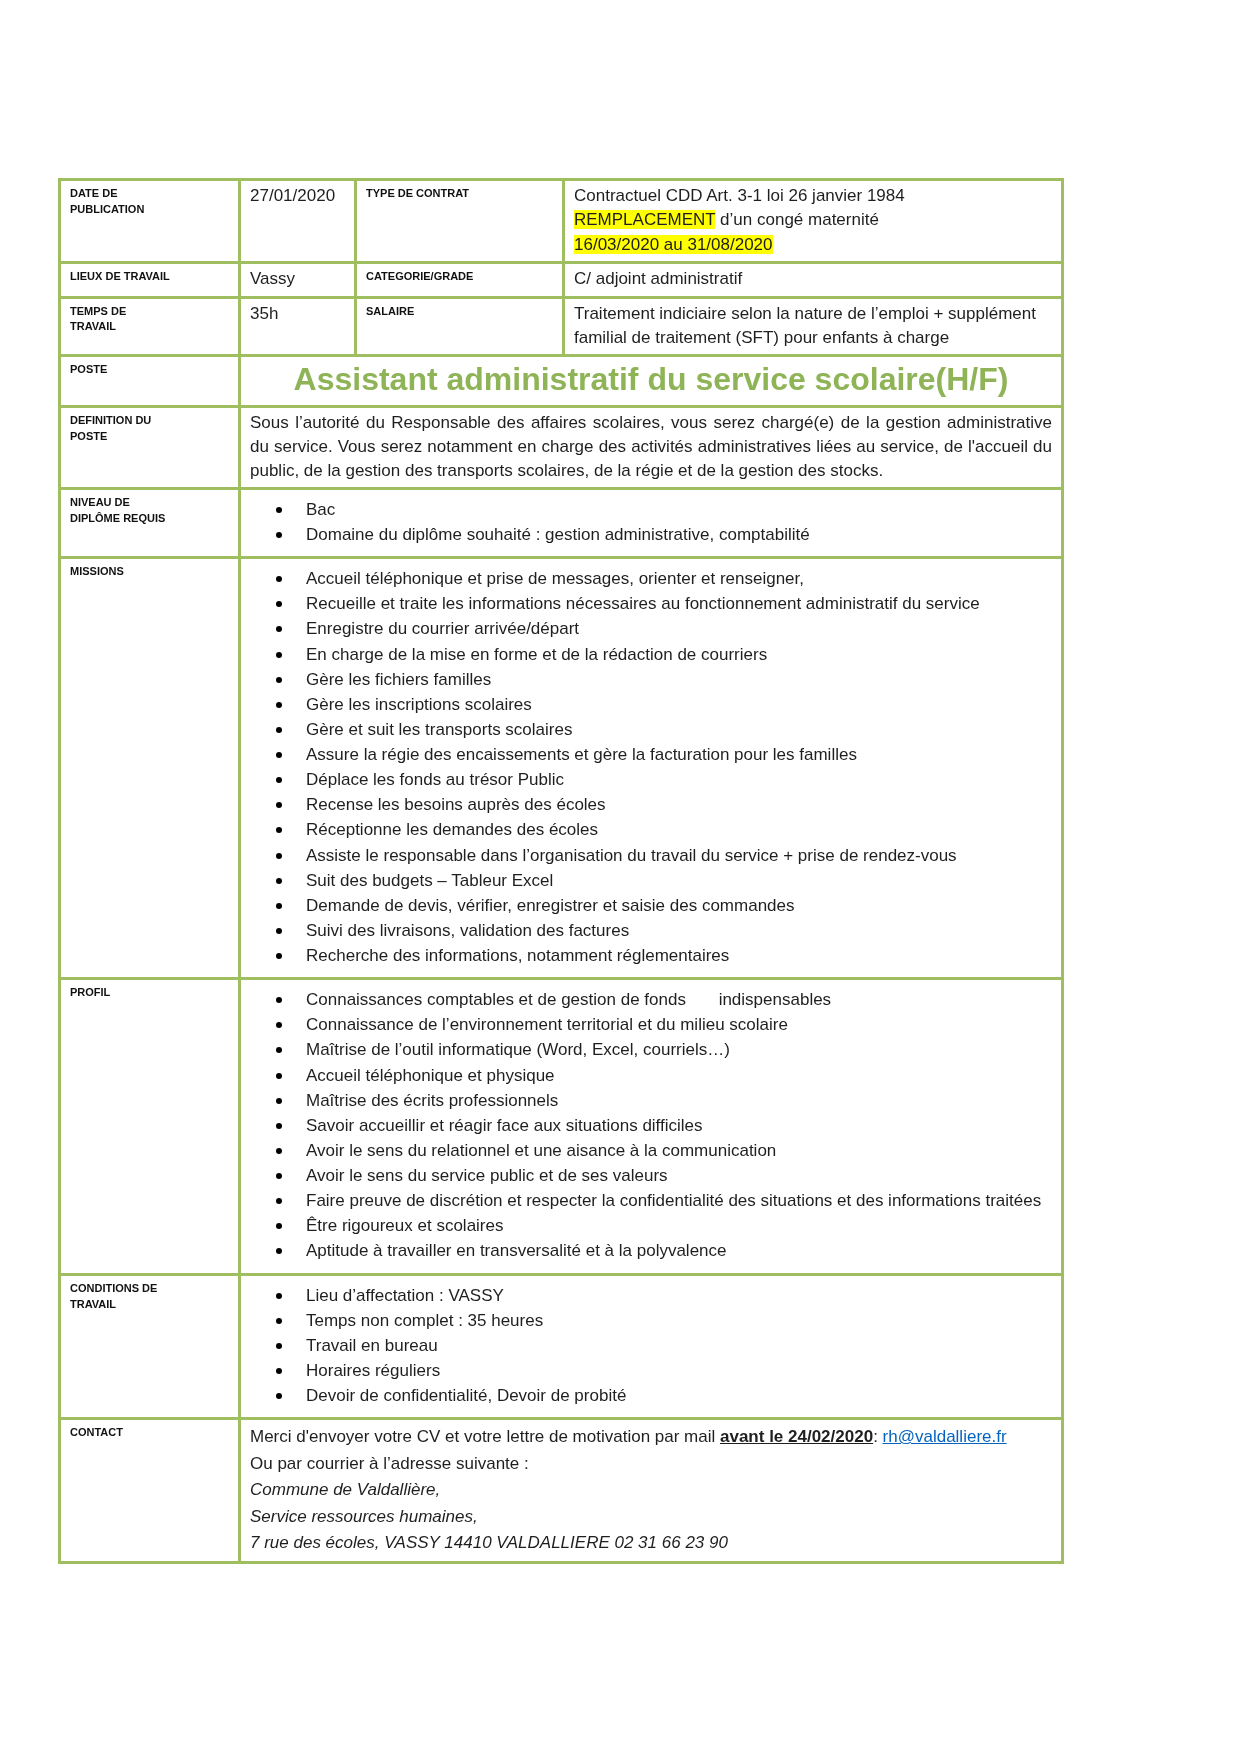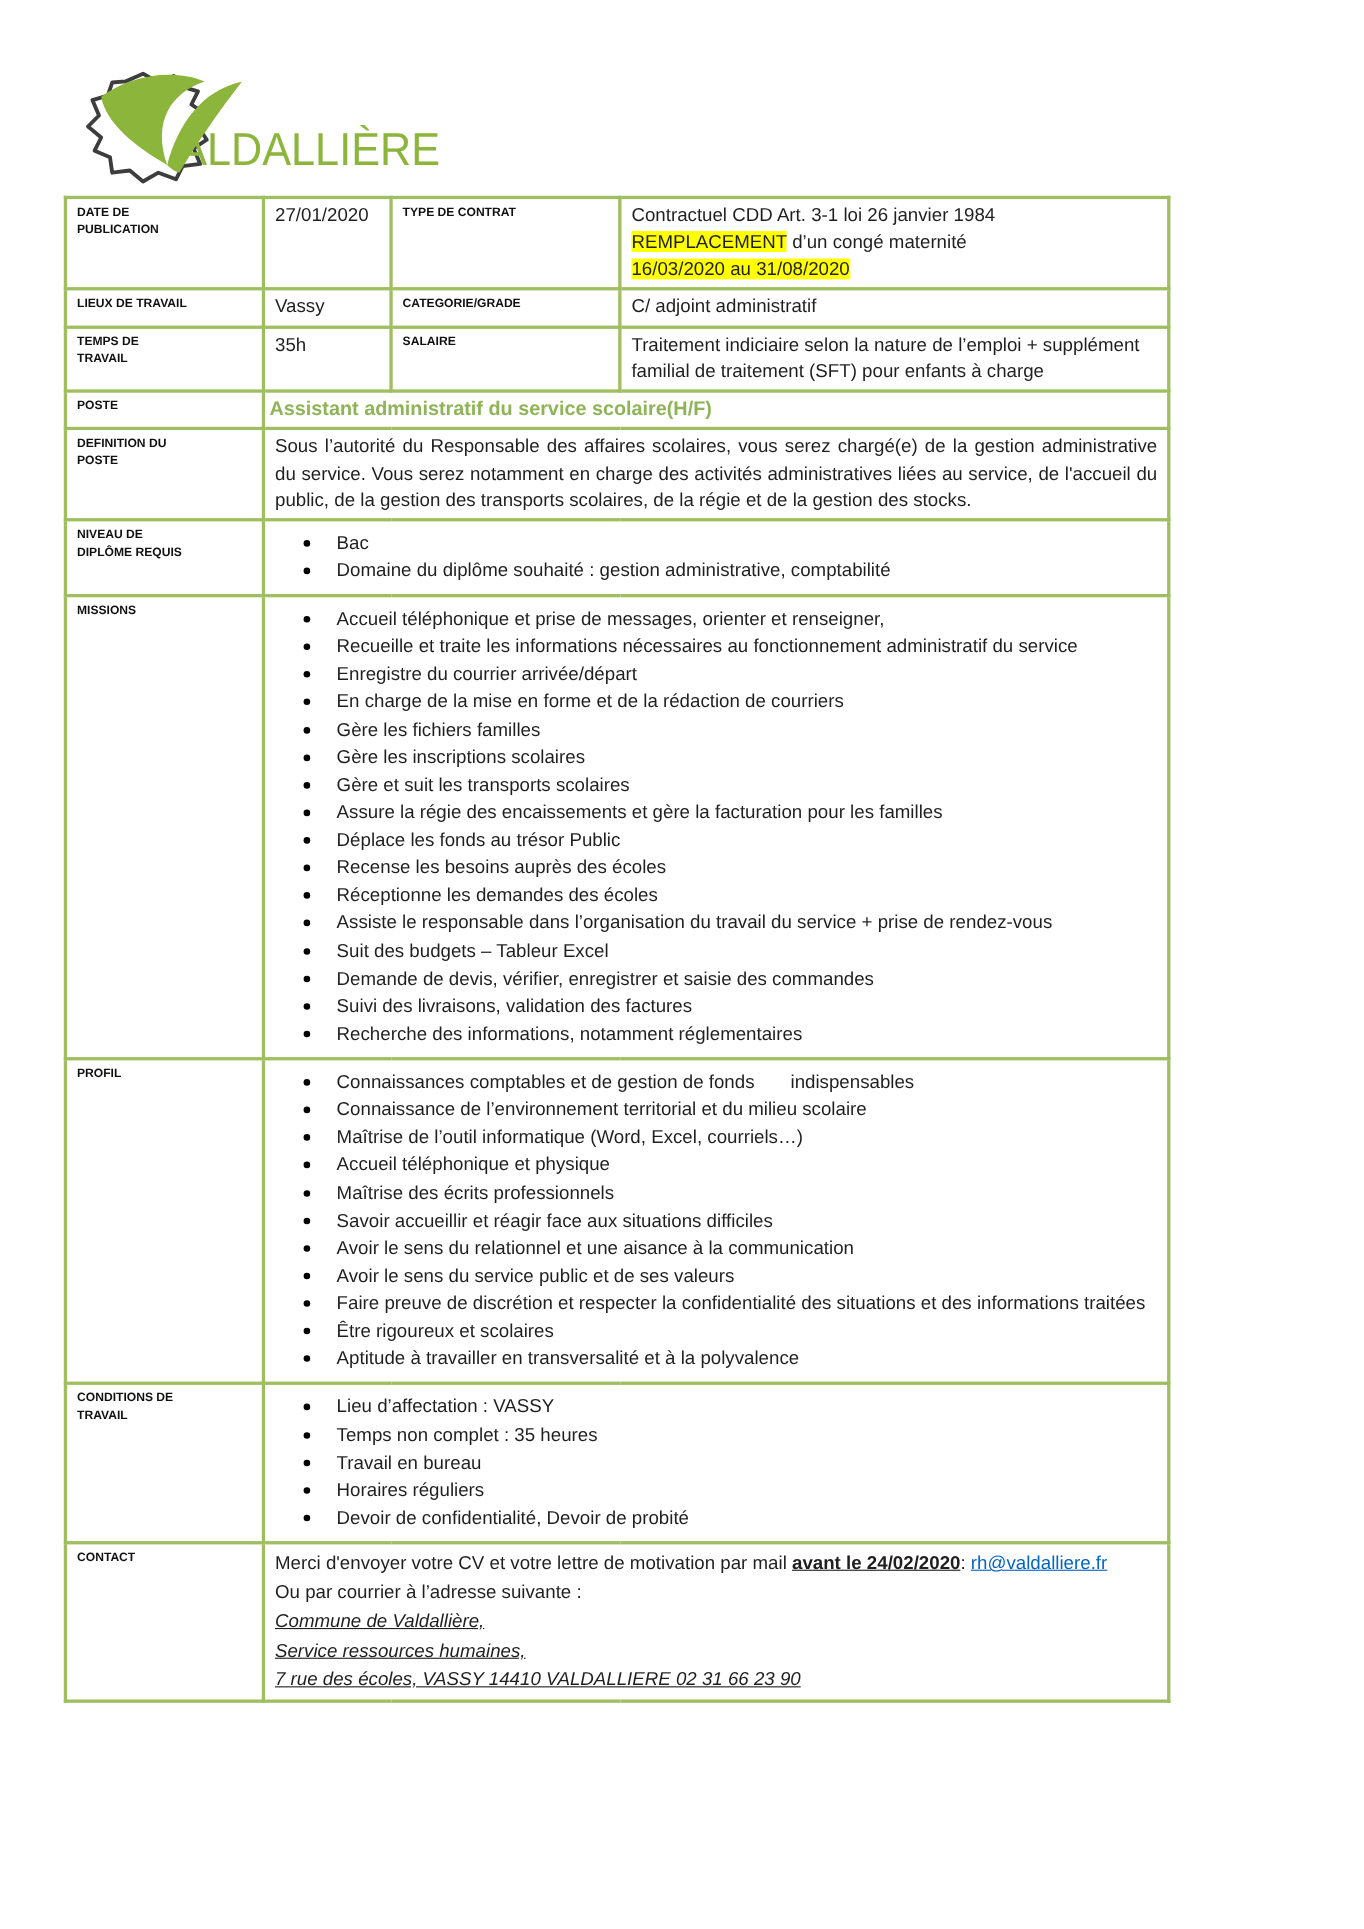--- a/index.html
+++ b/index.html
@@ -33,56 +33,46 @@
     vertical-align:top;
     padding:3px 9px 4px 9px;
     font-size:17px;line-height:1.42;
   }
   td.lbl{
     font-weight:bold;font-size:11px;line-height:1.45;
     white-space:pre-line;color:#111;padding-top:5px;
   }
   .poste-cell{padding:4px 4px 7px 4px;}
   .poste-title{
-    text-align:left;color:var(--title-green);
-    font-weight:bold;font-size:18px;line-height:1.15;
+    text-align:center;color:var(--title-green);
+    font-weight:bold;font-size:32px;line-height:1.15;
   }
   .just{text-align:justify;}
   ul.blist{list-style:none;margin:5px 0 5px 0;padding:0;}
   ul.blist li{
     position:relative;padding-left:56px;margin:1px 0;
     text-align:justify;
   }
   ul.blist li::before{
     content:"";position:absolute;left:26px;top:9px;
     width:6px;height:6px;border-radius:50%;background:#000;
   }
   ul.blist li span.u{margin-left:28px;}
   .hl{background:var(--highlight-yellow);}
   .bold-u{font-weight:bold;text-decoration:underline;}
   .link{color:var(--link-blue);text-decoration:underline;cursor:pointer;}
   .contact-cell div{line-height:1.5;margin:1px 0;}
-  .it{font-style:italic;text-decoration:underline;}
+  .it{font-style:italic;}
   .contract-cell div{line-height:1.44;}
 </style>
 </head>
 <body>
 
 <div class="page">
 
-  <div class="logo">
-    <svg width="345" height="110" viewBox="0 0 345 110">
-      <path d="M52 12 L68 5 L82 13 L96 7 L104 17 L118 21 L112 33 L124 41 L118 53 L126 65 L114 73 L120 87 L104 89 L98 101 L82 95 L68 103 L56 93 L40 95 L38 81 L24 75 L30 63 L18 53 L28 43 L22 29 L36 25 L40 13 Z" fill="none" stroke="#3D3D3D" stroke-width="3.5" stroke-linejoin="round"></path>
-      <g>
-        <path d="M30 26 C56 6 96 0 124 12 C94 22 76 48 90 88 C62 72 34 50 30 26 Z" fill="#8CB53B"></path>
-        <path d="M90 88 C100 50 122 20 158 12 C138 38 118 66 101 95 C97 94 93 91 90 88 Z" fill="#8CB53B"></path>
-      </g>
-      <text x="100" y="88" font-family="Liberation Sans, sans-serif" font-size="42" fill="#8CB53B" textLength="238" lengthAdjust="spacingAndGlyphs">ALDALLIÈRE</text>
-    </svg>
-  </div>
 
   <table class="doc">
     <colgroup>
         <col style="width:180px">
         <col style="width:116px">
         <col style="width:208px">
         <col>
       </colgroup>
 
     <tbody>

